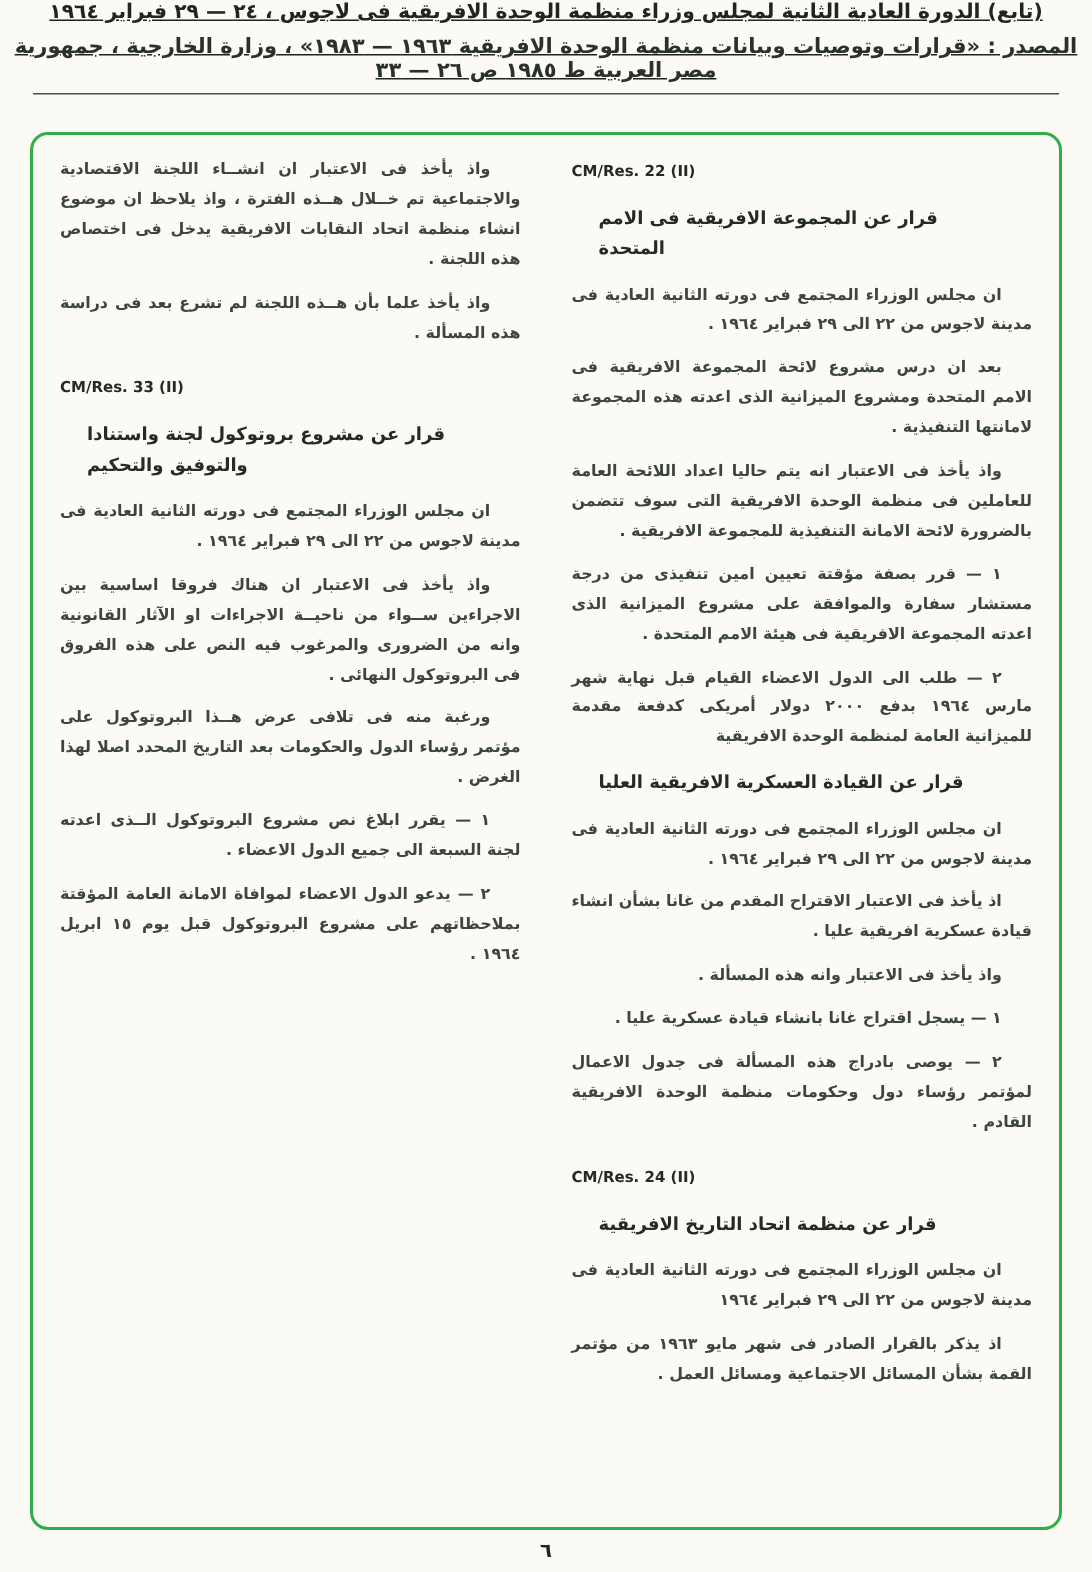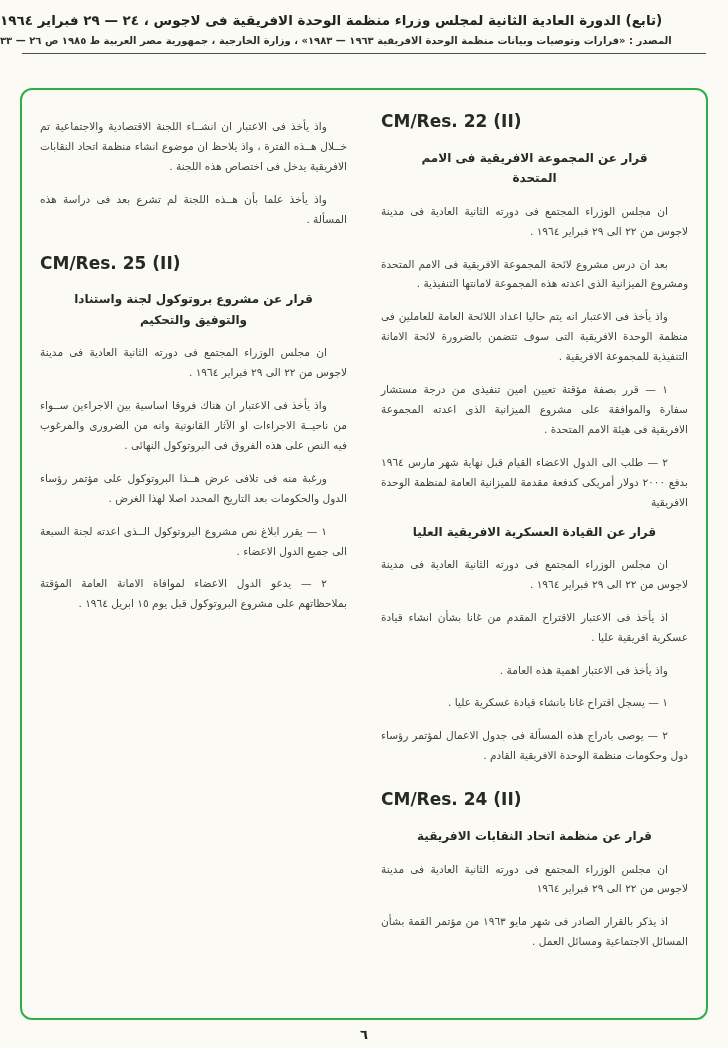--- a/index.html
+++ b/index.html
@@ -13,31 +13,31 @@
     overflow:hidden;
     font-family:"DejaVu Sans", sans-serif;
   }
   .page{
     position:relative;
     width:728px;height:1048px;
     background:#fbfaf4;
     color:#1d231d;
   }
   .header{
-    text-align:left;
-    padding-top:12px;
+    text-align:center;
     direction:rtl;
+    text-decoration:underline;
   }
   .header-line1{
     font-size:13.5px;
     font-weight:bold;
     color:#20261f;
   }
   .header-line2{
-    font-size:10px;
+    font-size:14px;
     font-weight:bold;
     margin-top:7px;
     color:#2a302a;
   }
   .header-rule{
     border:0;
     border-top:1.5px solid #4a524a;
     margin:7px 22px 0 22px;
   }
   .content-box{
@@ -62,36 +62,37 @@
     direction:rtl;
     text-align:justify;
     font-size:10.6px;
     line-height:1.88;
     color:var(--text-color);
   }
   .code{
     direction:ltr;
     text-align:left;
     font-weight:bold;
-    font-size:17px;
+    font-size:10px;
     color:#242b24;
     margin:18px 0 10px 0;
   }
   .col .code:first-child{margin-top:2px;}
   .title{
-    text-align:center;
+    text-align:left;
     font-weight:bold;
     font-size:12px;
     color:#242b24;
     margin:2px 18px 12px 18px;
     line-height:1.7;
   }
   .para{
-    margin:13px 0 9px 0;
+    margin:0 0 9px 0;
     text-indent:1.9em;
+    font-weight:bold;
   }
   .page-number{
     position:absolute;
     bottom:6px;
     left:0;width:100%;
     text-align:center;
     font-size:13px;
     font-weight:bold;
     color:#20261f;
   }
@@ -114,33 +115,33 @@
         <div class="code">CM/Res. 22 (II)</div>
         <div class="title">قرار عن المجموعة الافريقية فى الامم المتحدة</div>
         <p class="para">ان مجلس الوزراء المجتمع فى دورته الثانية العادية فى مدينة لاجوس من ٢٢ الى ٢٩ فبراير ١٩٦٤ .</p>
         <p class="para">بعد ان درس مشروع لائحة المجموعة الافريقية فى الامم المتحدة ومشروع الميزانية الذى اعدته هذه المجموعة لامانتها التنفيذية .</p>
         <p class="para">واذ يأخذ فى الاعتبار انه يتم حاليا اعداد اللائحة العامة للعاملين فى منظمة الوحدة الافريقية التى سوف تتضمن بالضرورة لائحة الامانة التنفيذية للمجموعة الافريقية .</p>
         <p class="para">١ — قرر بصفة مؤقتة تعيين امين تنفيذى من درجة مستشار سفارة والموافقة على مشروع الميزانية الذى اعدته المجموعة الافريقية فى هيئة الامم المتحدة .</p>
         <p class="para">٢ — طلب الى الدول الاعضاء القيام قبل نهاية شهر مارس ١٩٦٤ بدفع ٢٠٠٠ دولار أمريكى كدفعة مقدمة للميزانية العامة لمنظمة الوحدة الافريقية</p>
         <div class="title">قرار عن القيادة العسكرية الافريقية العليا</div>
         <p class="para">ان مجلس الوزراء المجتمع فى دورته الثانية العادية فى مدينة لاجوس من ٢٢ الى ٢٩ فبراير ١٩٦٤ .</p>
         <p class="para">اذ يأخذ فى الاعتبار الاقتراح المقدم من غانا بشأن انشاء قيادة عسكرية افريقية عليا .</p>
-        <p class="para">واذ يأخذ فى الاعتبار اهمية هذه العامة .</p>
+        <p class="para">واذ يأخذ فى الاعتبار وانه هذه المسألة .</p>
         <p class="para">١ — يسجل اقتراح غانا بانشاء قيادة عسكرية عليا .</p>
         <p class="para">٢ — يوصى بادراج هذه المسألة فى جدول الاعمال لمؤتمر رؤساء دول وحكومات منظمة الوحدة الافريقية القادم .</p>
         <div class="code">CM/Res. 24 (II)</div>
-        <div class="title">قرار عن منظمة اتحاد النقابات الافريقية</div>
+        <div class="title">قرار عن منظمة اتحاد التاريخ الافريقية</div>
         <p class="para">ان مجلس الوزراء المجتمع فى دورته الثانية العادية فى مدينة لاجوس من ٢٢ الى ٢٩ فبراير ١٩٦٤</p>
         <p class="para">اذ يذكر بالقرار الصادر فى شهر مايو ١٩٦٣ من مؤتمر القمة بشأن المسائل الاجتماعية ومسائل العمل .</p>
       </div>
 
       <div class="col">
         <p class="para">واذ يأخذ فى الاعتبار ان انشــاء اللجنة الاقتصادية والاجتماعية تم خــلال هــذه الفترة ، واذ يلاحظ ان موضوع انشاء منظمة اتحاد النقابات الافريقية يدخل فى اختصاص هذه اللجنة .</p>
         <p class="para">واذ يأخذ علما بأن هــذه اللجنة لم تشرع بعد فى دراسة هذه المسألة .</p>
-        <div class="code">CM/Res. 25 (II)</div>
+        <div class="code">CM/Res. 33 (II)</div>
         <div class="title">قرار عن مشروع بروتوكول لجنة واستنادا والتوفيق والتحكيم</div>
         <p class="para">ان مجلس الوزراء المجتمع فى دورته الثانية العادية فى مدينة لاجوس من ٢٢ الى ٢٩ فبراير ١٩٦٤ .</p>
         <p class="para">واذ يأخذ فى الاعتبار ان هناك فروقا اساسية بين الاجراءين ســواء من ناحيــة الاجراءات او الآثار القانونية وانه من الضرورى والمرغوب فيه النص على هذه الفروق فى البروتوكول النهائى .</p>
         <p class="para">ورغبة منه فى تلافى عرض هــذا البروتوكول على مؤتمر رؤساء الدول والحكومات بعد التاريخ المحدد اصلا لهذا الغرض .</p>
         <p class="para">١ — يقرر ابلاغ نص مشروع البروتوكول الــذى اعدته لجنة السبعة الى جميع الدول الاعضاء .</p>
         <p class="para">٢ — يدعو الدول الاعضاء لموافاة الامانة العامة المؤقتة بملاحظاتهم على مشروع البروتوكول قبل يوم ١٥ ابريل ١٩٦٤ .</p>
       </div>
 
     </div>
   </div>

